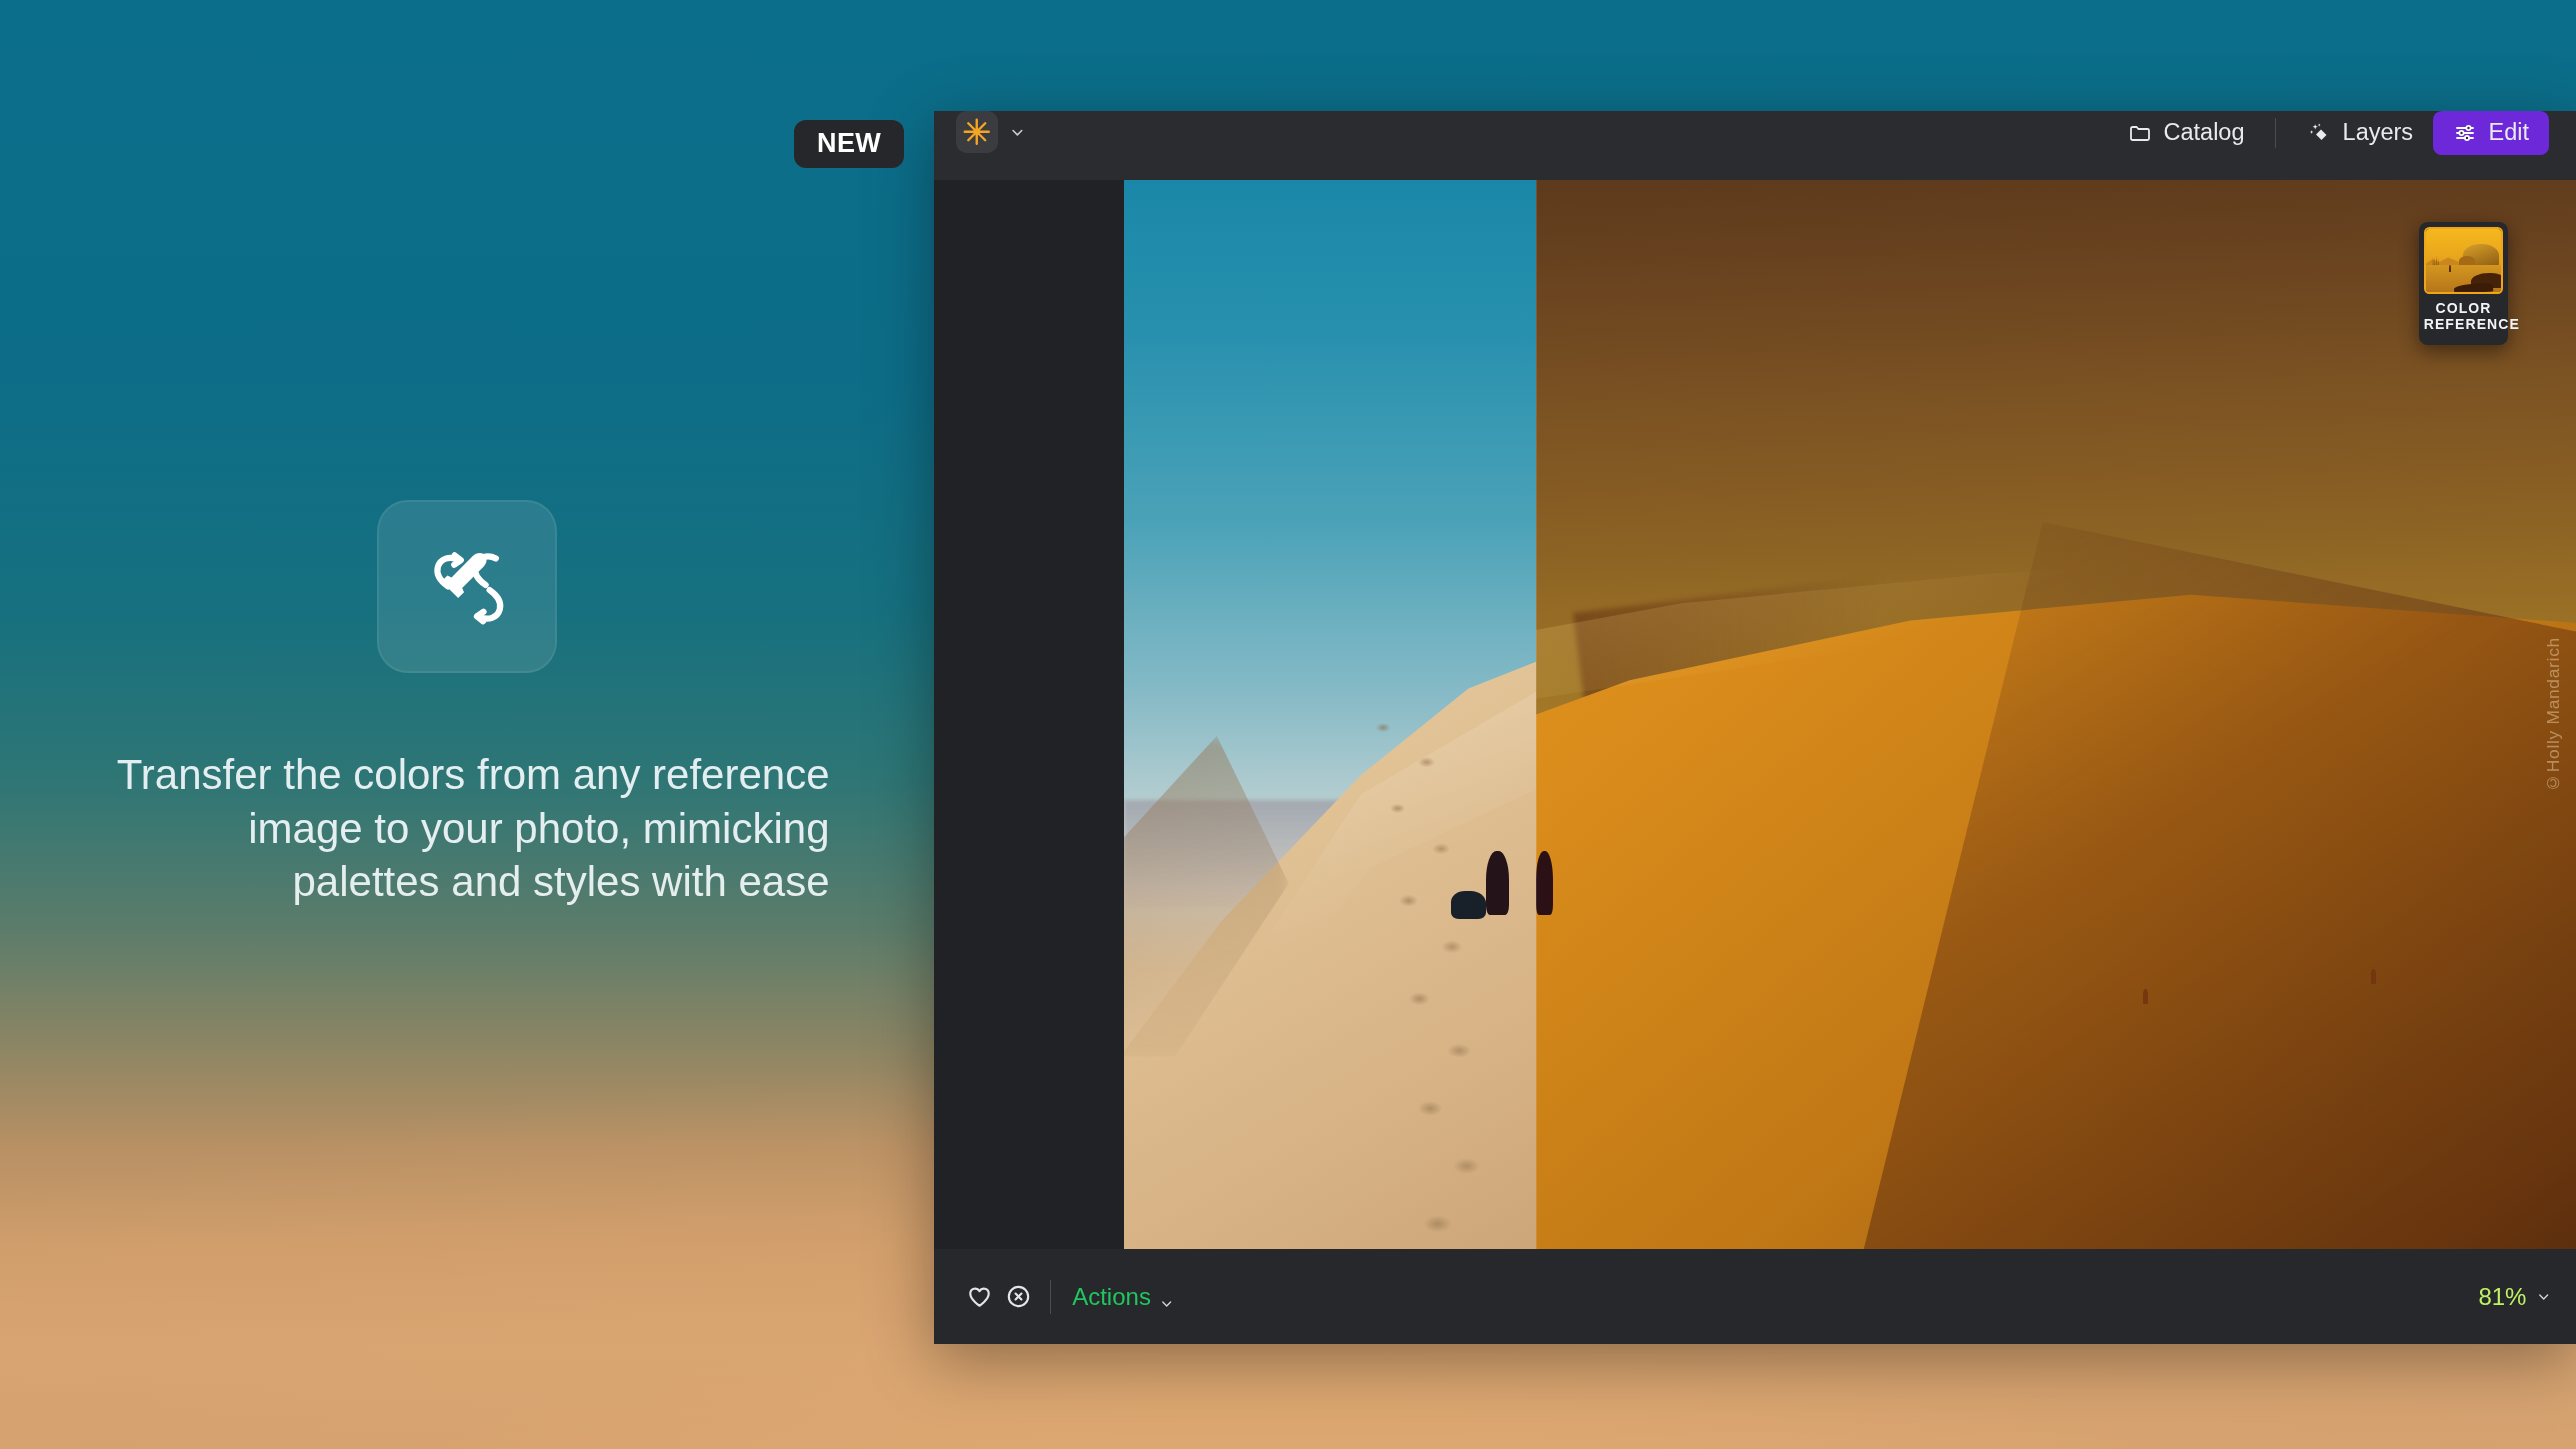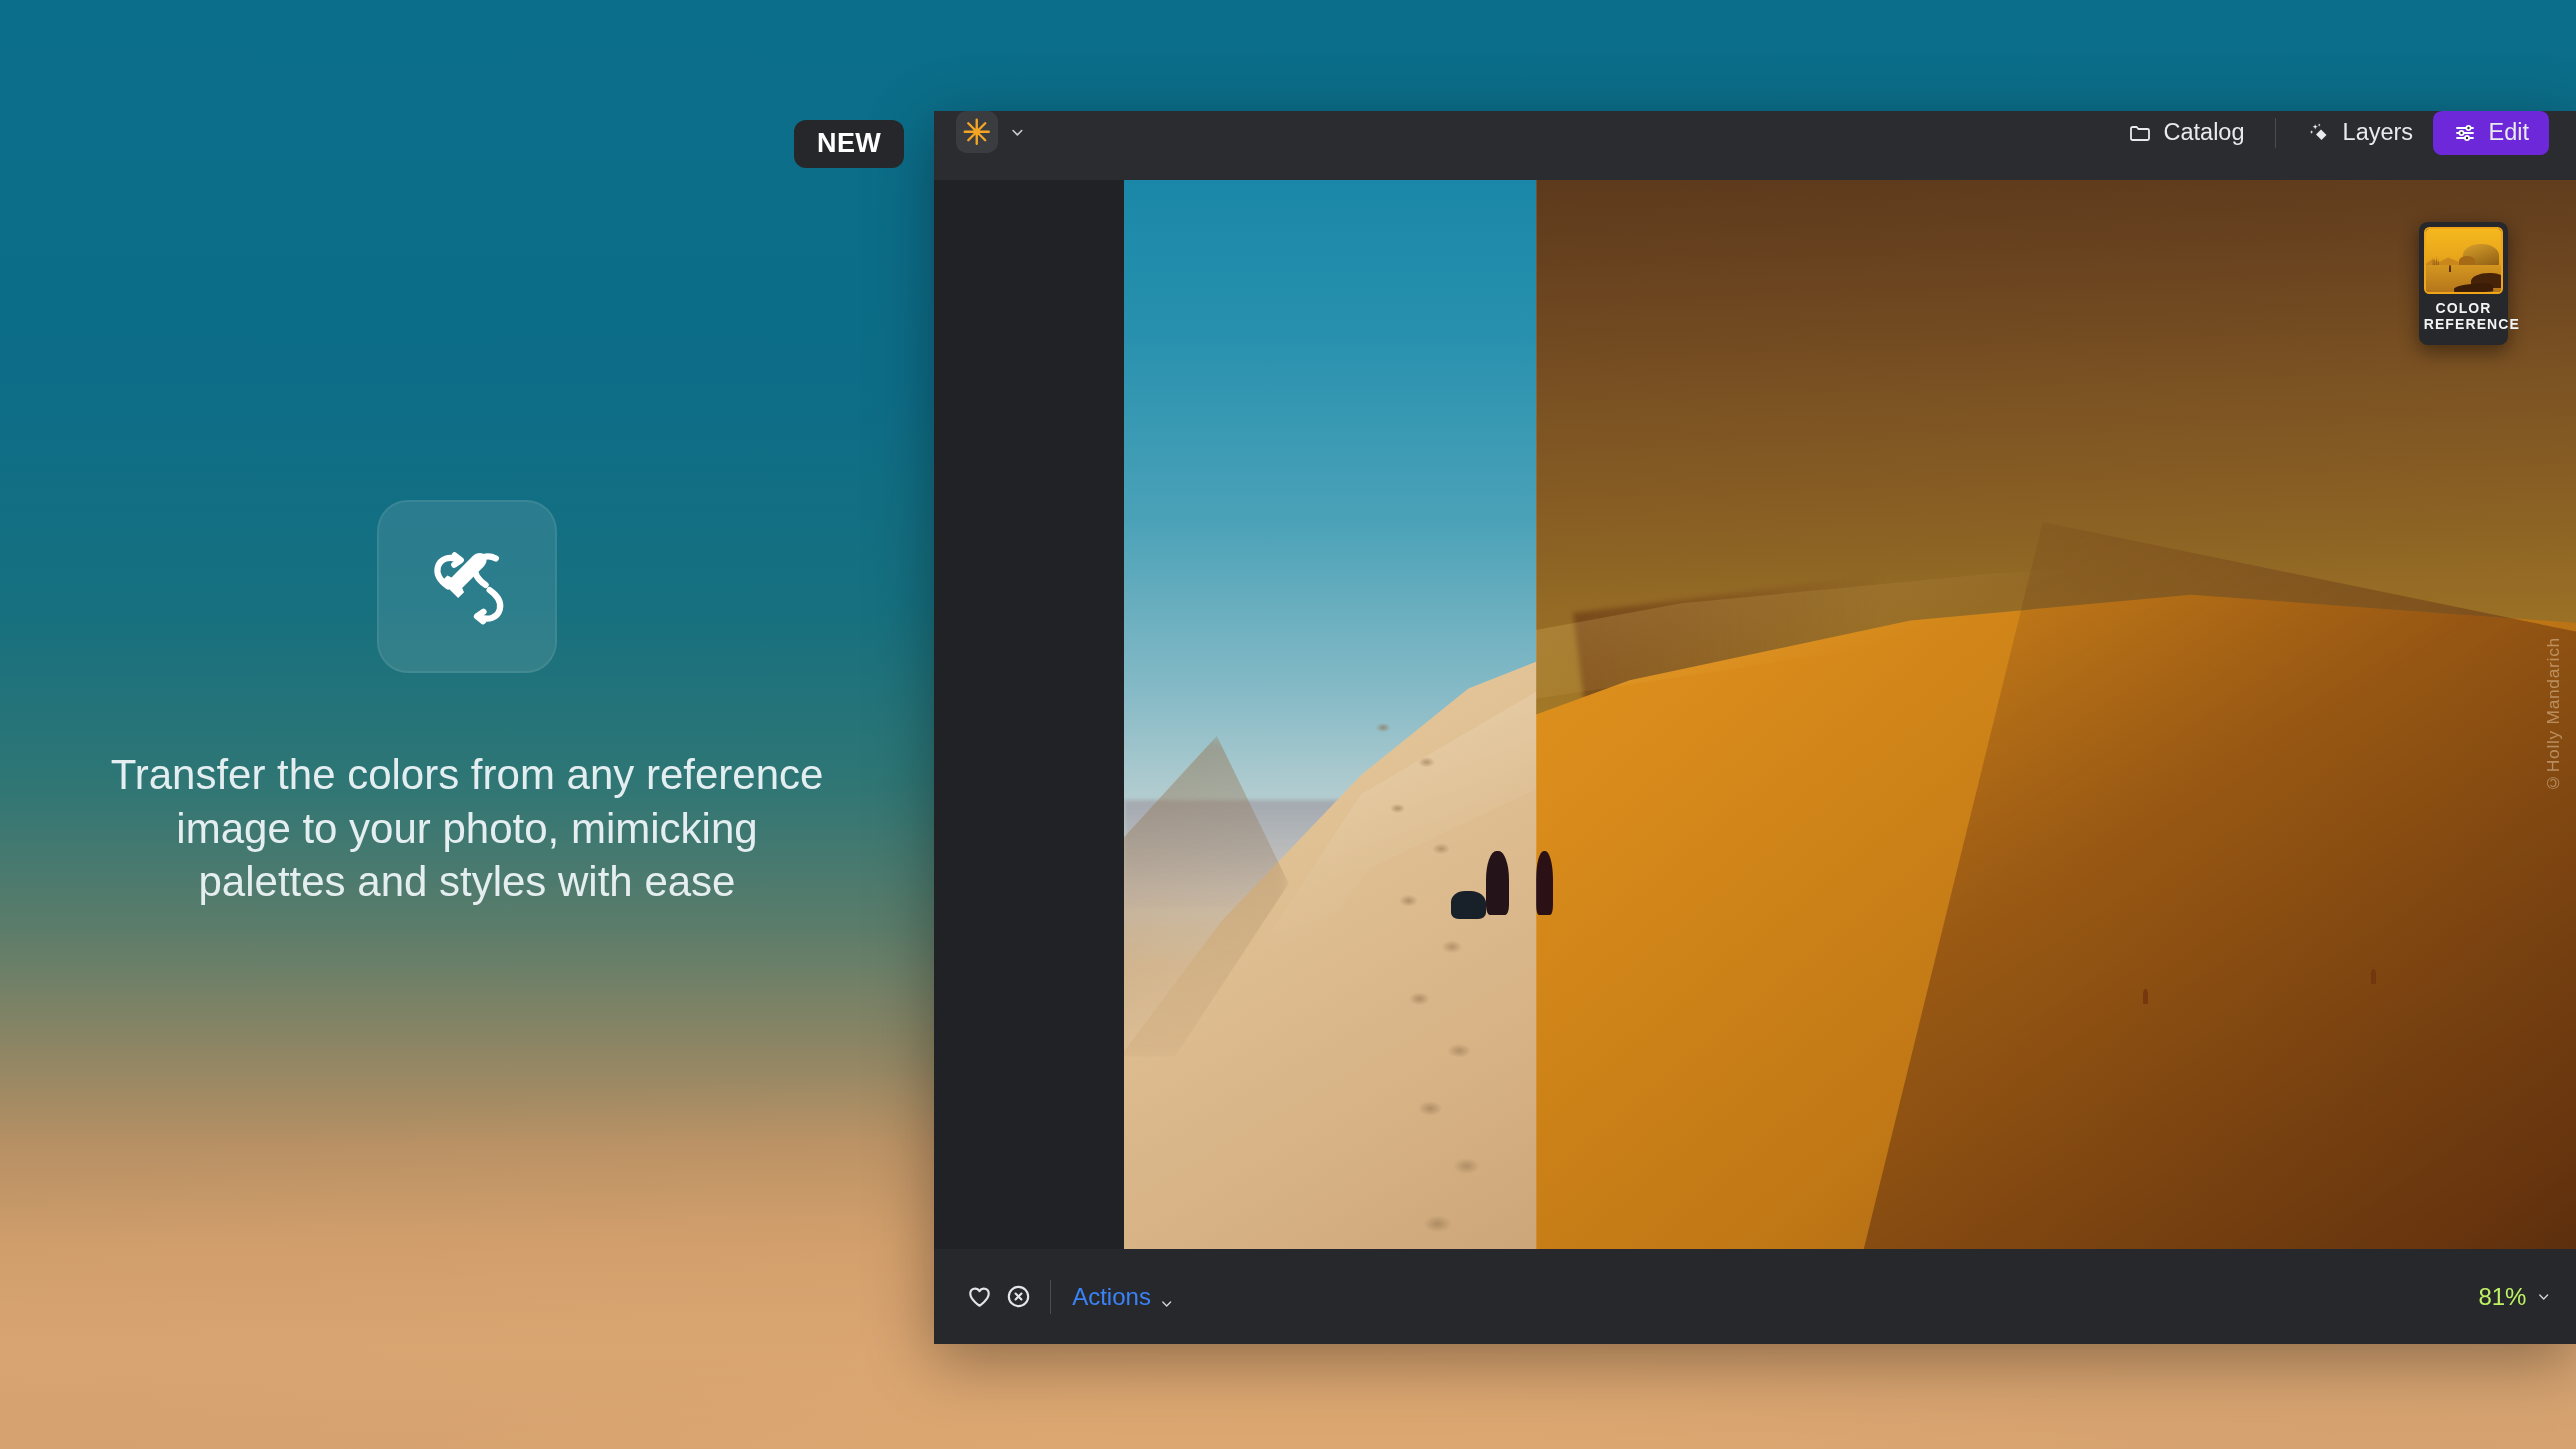--- a/index.html
+++ b/index.html
@@ -49,21 +49,21 @@
   }
   .feature-icon-tile svg { width:86px; height:86px; display:block; }
 
   #promo-title {
     font-size:78px; font-weight:700; color:#fff;
     letter-spacing:-1px; line-height:1;
     margin-bottom:48px;
   }
   #promo-sub {
     font-size:42px; font-weight:400; line-height:1.28;
-    color:#eef5f7; opacity:.95;
+    color:#eef5f7; opacity:.95;text-align:right;
   }
 
   
   #new-badge {
     position:absolute; left:794px; top:120px;
     background:#26272a; color:#fff;
     font-size:27px; font-weight:700; letter-spacing:0.4px;
     padding:10px 23px 11.4px; border-radius:12px;
     z-index:40; line-height:1;
   }
@@ -334,21 +334,21 @@
     background:#26282b;
     display:flex; align-items:center; padding:0 25.5px;
   }
   .ft-icon-btn {
     width:39px; height:39px; display:flex; align-items:center; justify-content:center;
   }
   .ft-icon-btn svg { width:27px; height:27px; display:block; }
   .ft-divider { width:1.3px; height:34px; background:#4b4d51; margin:0 16px 0 12px; }
   #actions-btn {
     display:flex; align-items:flex-end; gap:9.4px;
-    color:#3b82f6; font-size:24px; padding:0 5.4px;
+    color:#22c55e; font-size:24px; padding:0 5.4px;
   }
   #actions-btn .chev { margin-left:0; width:13.4px; height:13.4px; }
   #zoom-control {
     margin-left:auto; display:flex; align-items:center; gap:10.7px;
     color:#bef264; font-size:24px;
   }
   #zoom-control .chev { margin-left:0; width:13.4px; height:13.4px; }
 </style>
 </head>
 <body>

